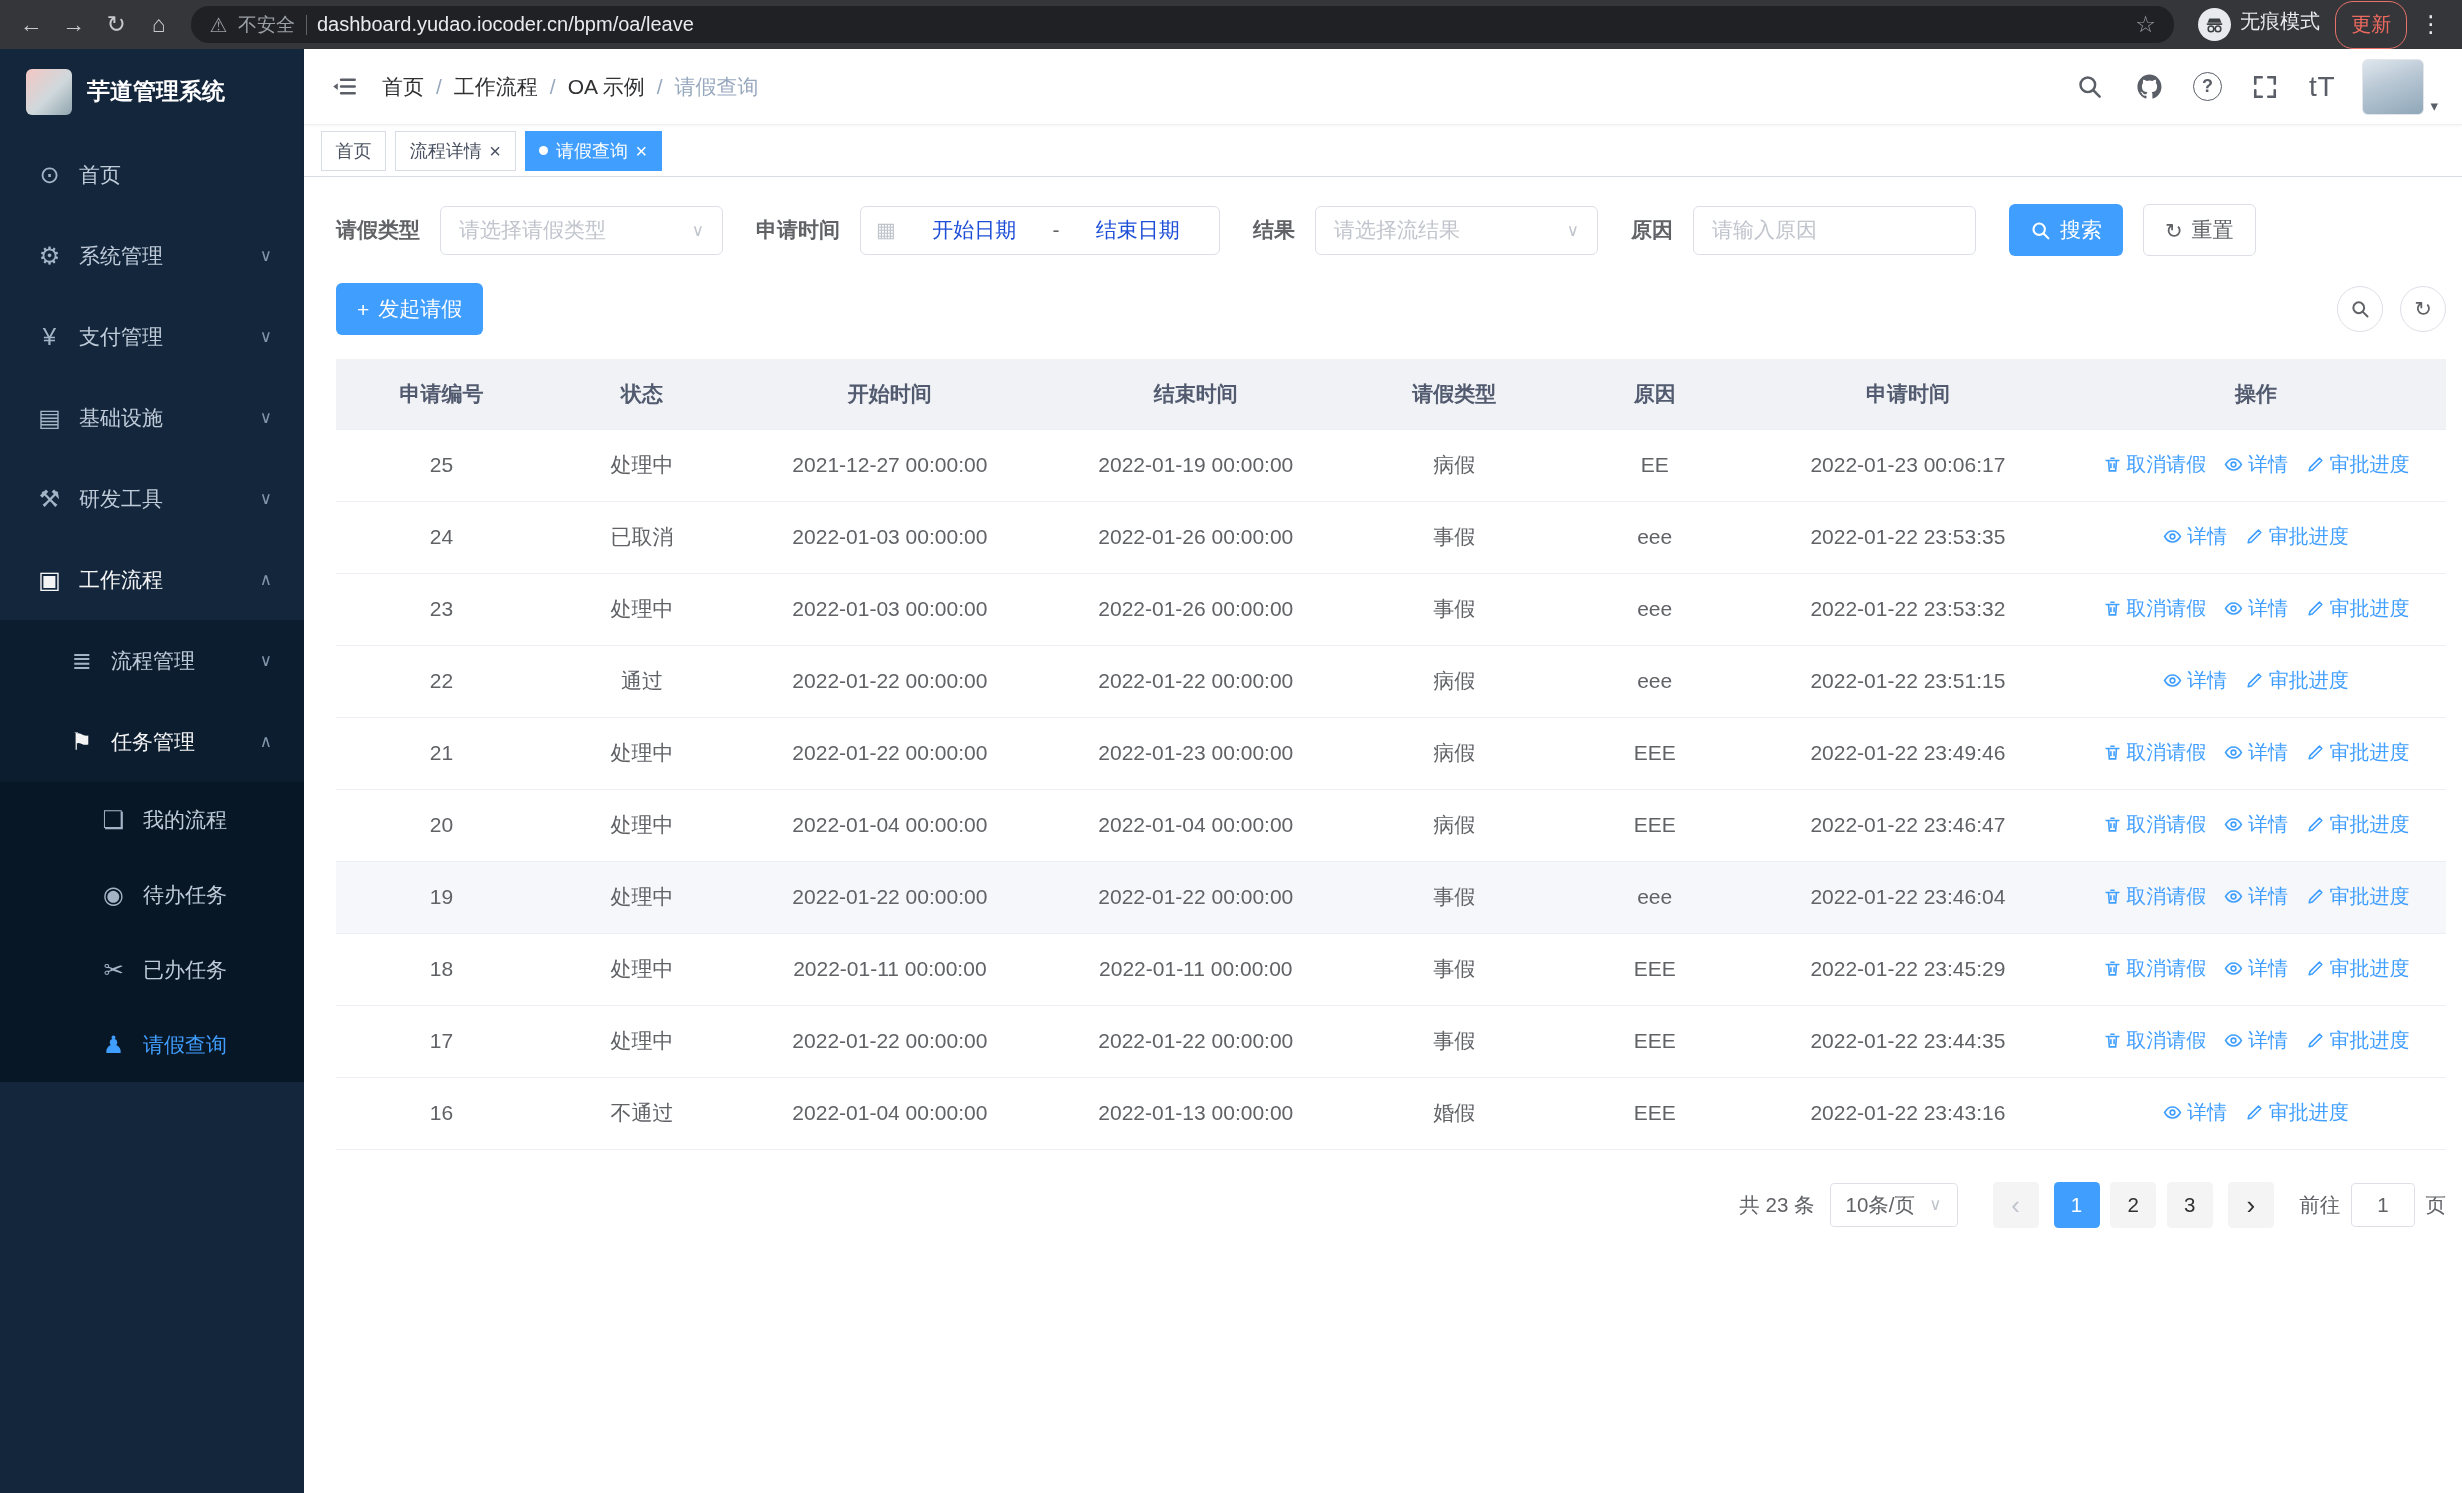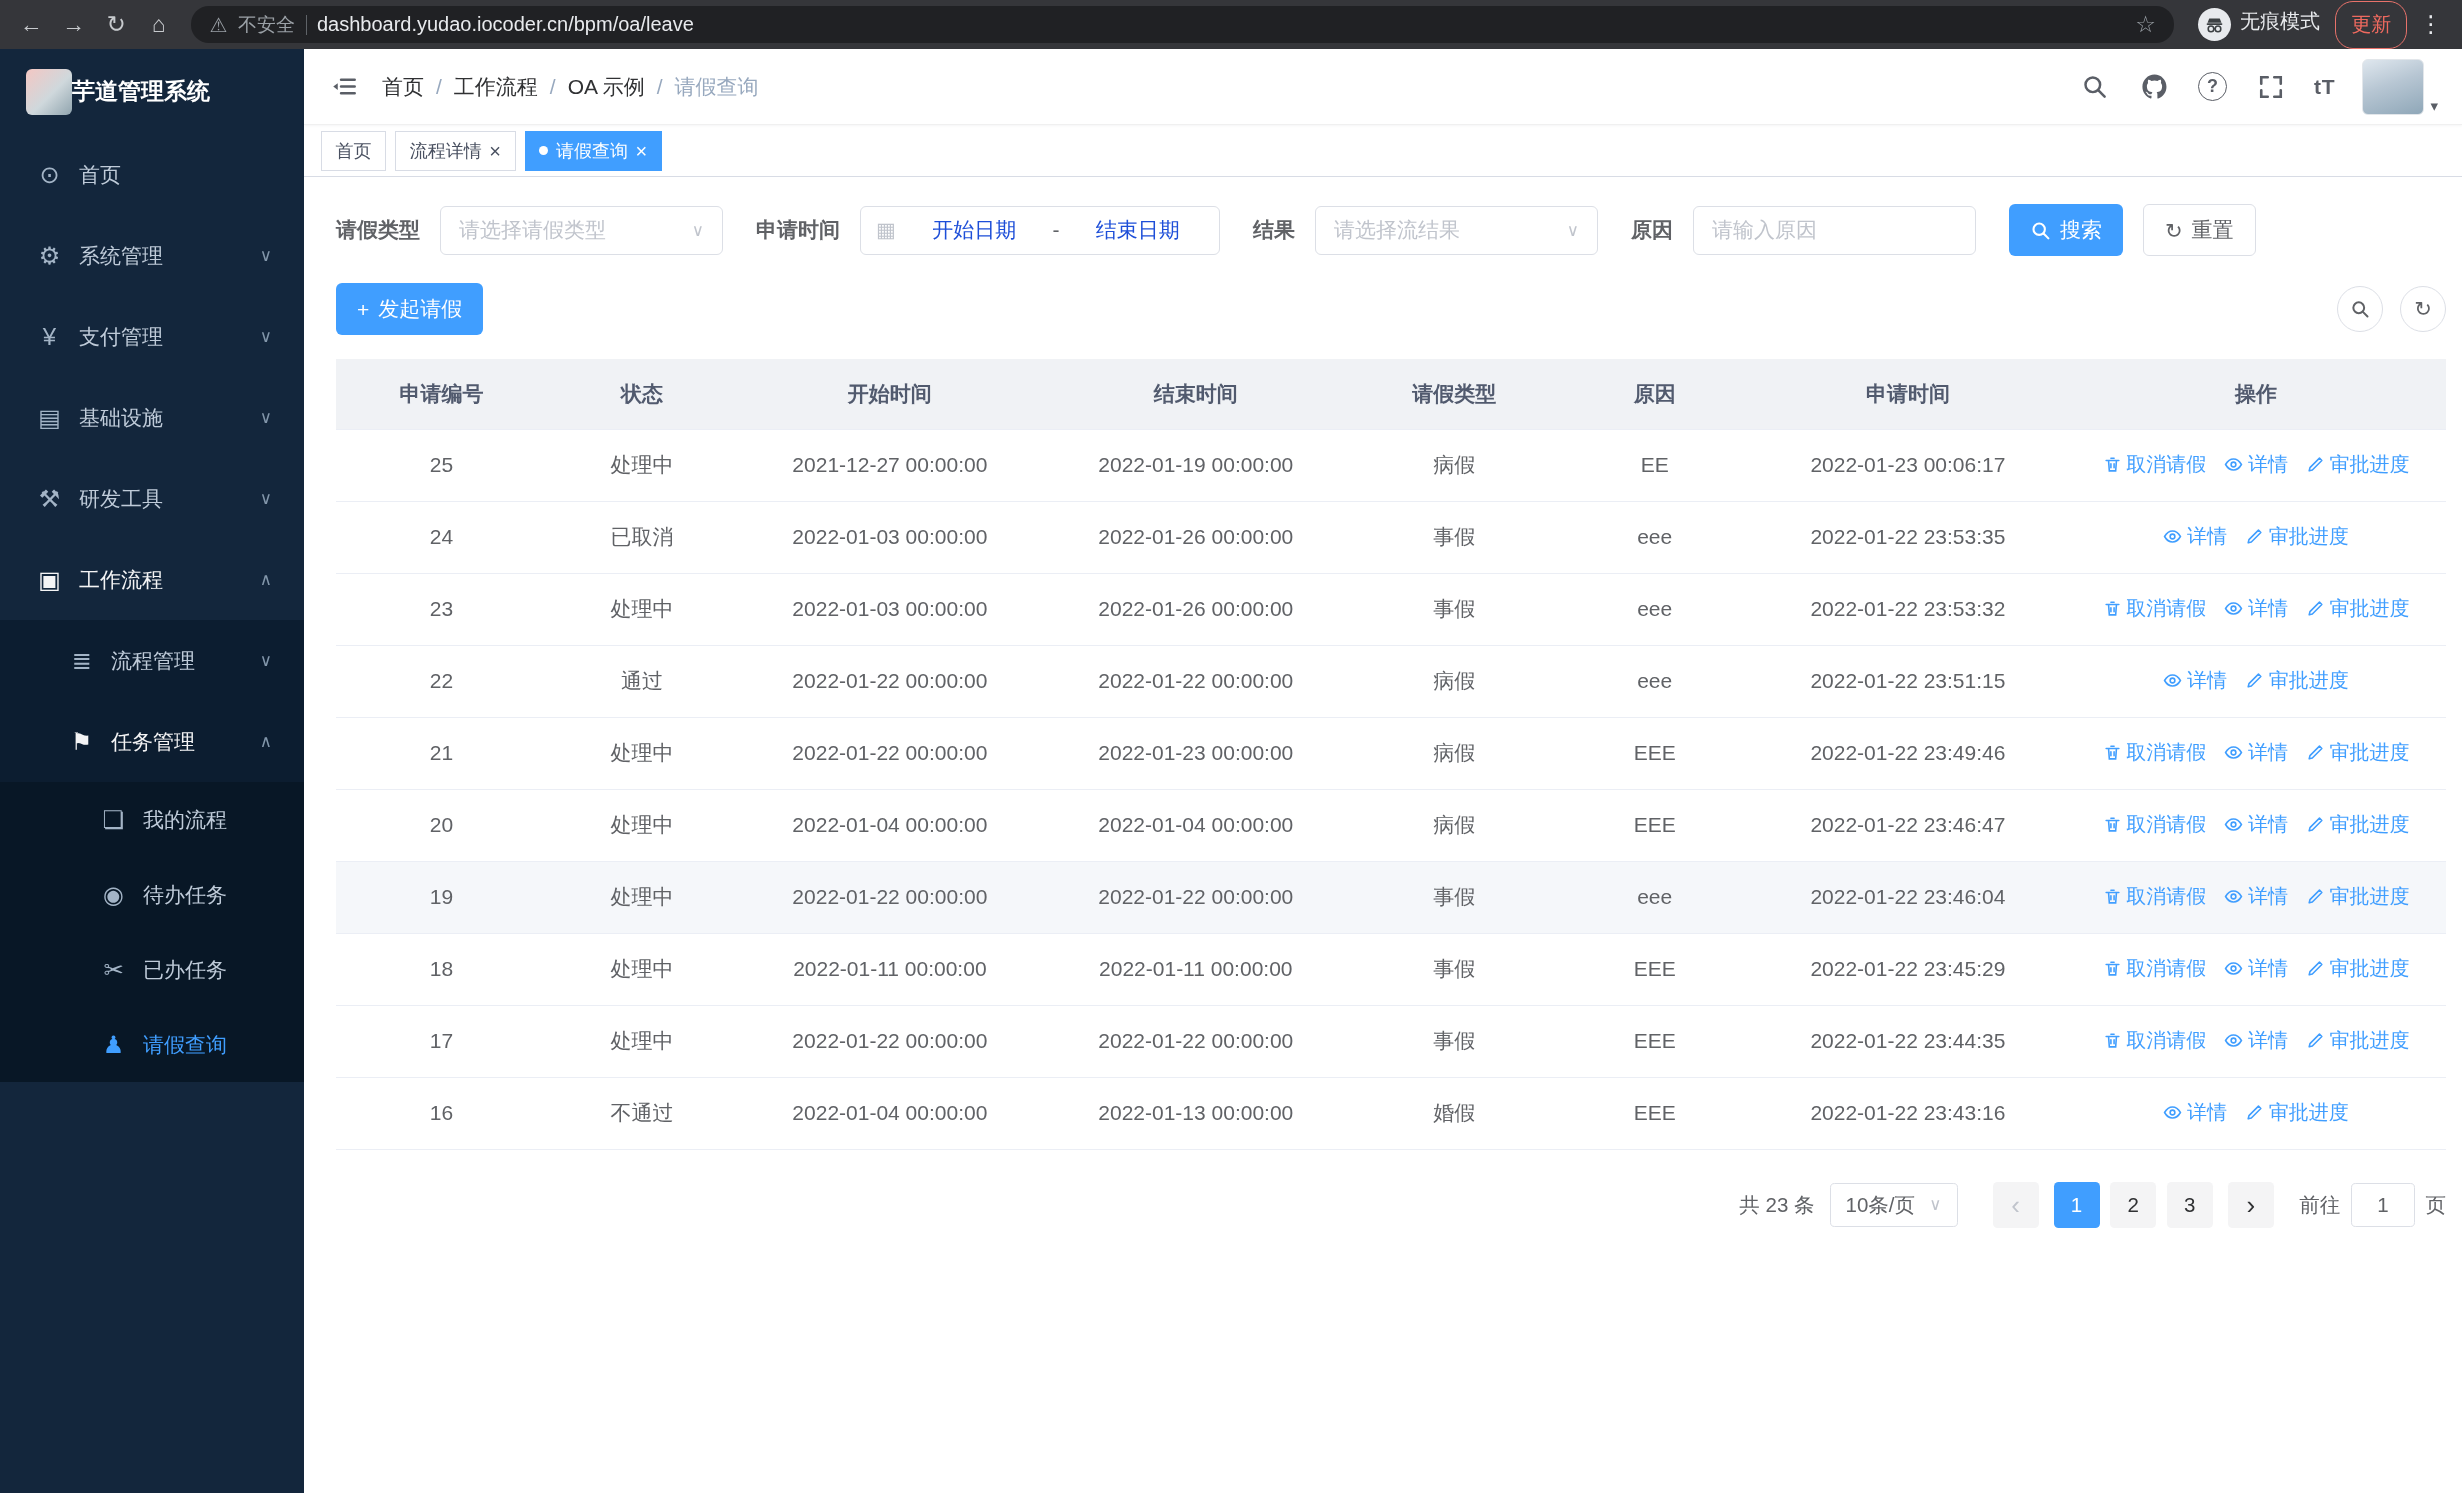--- a/index.html
+++ b/index.html
@@ -16,21 +16,21 @@
   .addr .url{font-size:20px;color:#e8eaed;flex:1;text-align:left}
   .addr .star{color:#9aa0a6;font-size:23px;cursor:pointer}
   .incog{display:flex;align-items:flex-start;gap:9px;color:#e8eaed;font-size:20px;margin:0 10.6px}
   .incog-badge{width:33px;height:33px;border-radius:50%;background:#e8eaed;display:flex;align-items:center;justify-content:center}
   .update-pill{height:48px;border:1.5px solid #e8726a;border-radius:18px;color:#ef6a5f;display:flex;align-items:center;padding:0 15px;font-size:20px;gap:6px;cursor:pointer}
   .kebab{color:#e8eaed;font-size:23px;padding:0 7.6px;cursor:pointer}
 
   
   .app{display:flex;height:1445px}
   .sidebar{width:304px;background:#13263c;flex-shrink:0;color:#bfcbd9;overflow:hidden}
-  .logo{height:85px;display:flex;align-items:center;padding-left:26px}
+  .logo{height:85px;display:flex;align-items:center;gap:15px;padding-left:26px}
   .logo-avatar{width:46px;height:46px;border-radius:6px;background:linear-gradient(135deg,#f4c7c3 0%,#cfd8dc 55%,#90a4ae 100%);flex-shrink:0}
   .logo-title{color:#fff;font-size:23px;font-weight:bold}
   .menu-item{height:81px;display:flex;align-items:center;position:relative;padding-left:32px;font-size:21px;color:#bfcbd9;cursor:pointer;white-space:nowrap}
   .menu-item .mi-icon{width:35px;margin-right:12px;font-size:24px;text-align:center;color:#a3b4c6}
   .menu-item.depth1{background:#0c1d30;padding-left:64px}
   .menu-item.depth2{background:#081726;padding-left:96px;height:75px}
   .menu-item.trail{color:#f4f4f5}
   .menu-item.trail .mi-icon{color:#f4f4f5}
   .menu-item.active{color:#409eff}
   .menu-item.active .mi-icon{color:#409eff}
@@ -40,21 +40,21 @@
 
   
   .navbar{height:76px;display:flex;align-items:center;padding:0 24px;border-bottom:0.8px solid #f0f0f0;box-shadow:0 0.8px 3px rgba(0,21,41,.06)}
   .hamburger{width:33px;height:33px;display:flex;align-items:center;justify-content:center;cursor:pointer;color:#5a5e66}
   .breadcrumb{margin-left:21px;display:flex;align-items:center;gap:12px;font-size:21px;color:#303133}
   .bc-sep{color:#97a8be}
   .bc-item.last{color:#97a8be}
   .nav-right{margin-left:auto;display:flex;align-items:center;gap:27px;color:#5a5e66}
   .nav-ico{width:33px;height:33px;display:flex;align-items:center;justify-content:center;cursor:pointer}
   .qmark{width:29px;height:29px;border:1.5px solid #5a5e66;border-radius:50%;display:flex;align-items:center;justify-content:center;font-size:18px;font-weight:bold}
-  .tsize{font-size:21px;font-weight:bold;letter-spacing:0.8px}
+  .tsize{font-size:28px;font-weight:normal;letter-spacing:0.8px}
   .avatar-wrap{display:flex;align-items:flex-end;gap:6px;cursor:pointer}
   .nav-avatar{width:62px;height:56px;border-radius:6px;background:linear-gradient(160deg,#dfe7ee 0%,#b7c6d3 45%,#8fa7b8 100%);border:0.8px solid #e2e6ea}
   .caret-sm{font-size:15px;color:#5a5e66}
 
   
   .tags{height:52px;display:flex;align-items:center;padding:0 16.7px;gap:9px;border-bottom:0.8px solid #d8dce5;box-shadow:0 0.8px 2.3px rgba(0,0,0,.04)}
   .tag{height:40px;display:flex;align-items:center;padding:0 13.7px;border:0.8px solid #d8dce5;color:#495060;font-size:18px;gap:7.6px;background:#fff;cursor:pointer}
   .tag.active{background:#409eff;color:#fff;border-color:#409eff}
   .tag .dot{width:9px;height:9px;border-radius:50%;background:#fff}
   .tag .close{font-size:20px;line-height:1}

